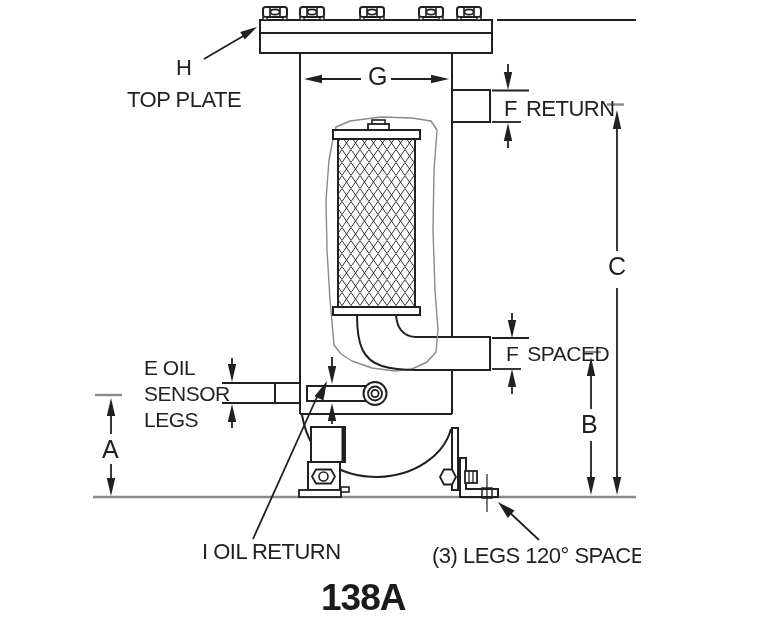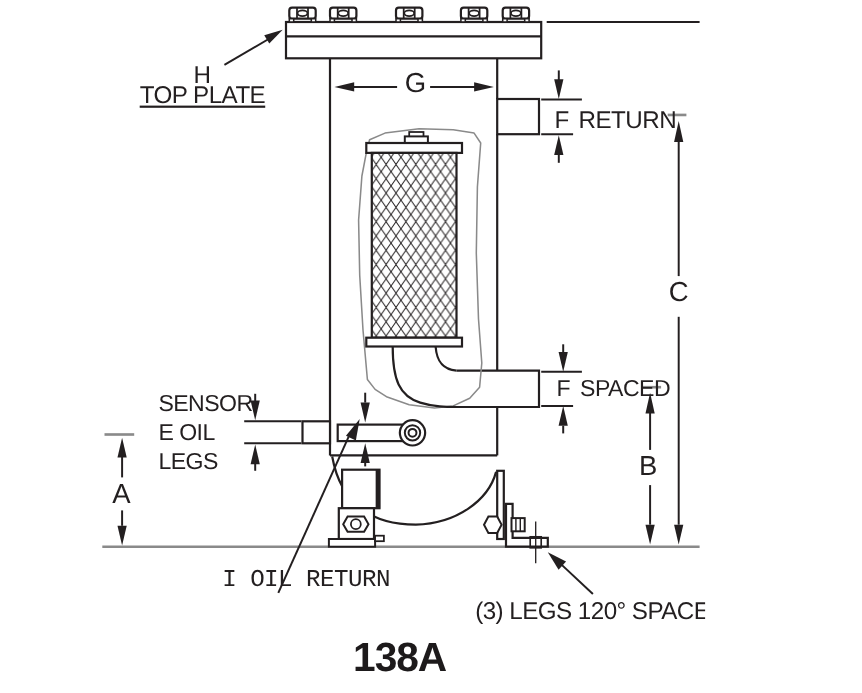--- a/index.html
+++ b/index.html
@@ -233,47 +233,47 @@
       <polygon points="327,381 323.5,400.4 314.5,396.2" stroke="none"></polygon>
     </g>
 
     <g stroke="#231f20" stroke-width="1.8" fill="#231f20">
       <line x1="539" y1="540" x2="508" y2="511"></line>
       <polygon points="498,502 514.6,510.5 507.8,517.9" stroke="none"></polygon>
     </g>
   </svg>
 
   <div class="lbl" style="left:176px;top:56px;">H</div>
-  <div class="lbl" style="left:127px;top:75px;text-decoration:underline;">TOP PLATE</div>
+  <div class="lbl" style="left:127px;top:88px;">TOP PLATE</div>
 
   <div class="dim" style="left:366px;top:64px;">G</div>
 
   <div class="lbl pair" style="left:504px;top:97px;">
     <span>F</span>
     <span>RETURN</span>
   </div>
 
   <div class="dim" style="left:606px;top:254px;">C</div>
 
   <div class="lbl pair" style="left:506px;top:343px;font-size:21px;">
     <span>F</span>
     <span>SPACED</span>
   </div>
 
   <div class="dim" style="left:579px;top:412px;">B</div>
 
   <div class="lbl sensor-block" style="left:144px;top:355px;font-size:21px;">
+    <div>E OIL</div>
     <div>SENSOR</div>
-    <div>E OIL</div>
     <div>LEGS</div>
   </div>
 
   <div class="dim" style="left:100px;top:437px;">A</div>
 
-  <div class="lbl" style="left:202px;top:516px;font-family:Liberation Mono, monospace;">I OIL RETURN</div>
+  <div class="lbl" style="left:202px;top:540px;">I OIL RETURN</div>
 
   <div class="legs-clip">
     <span class="lbl" style="left:0;top:1px;">(3) LEGS 120° SPACED</span>
   </div>
 
   <div class="title">138A</div>
 
 </div>
 
 </body></html>

